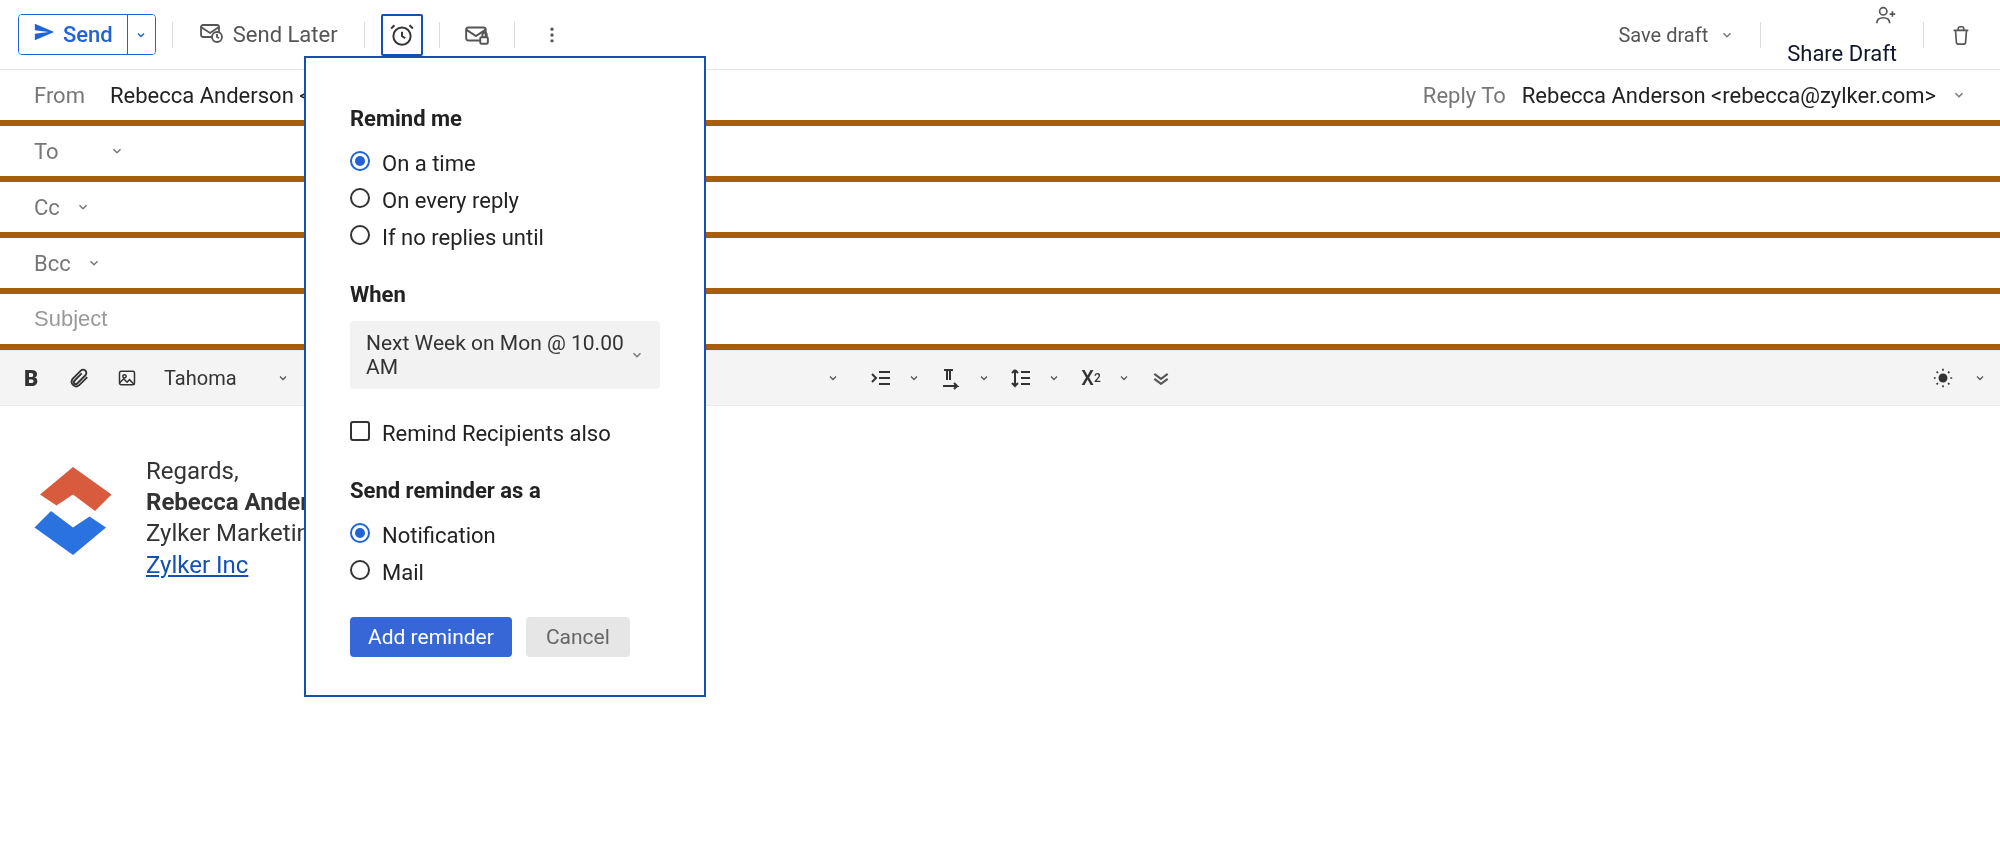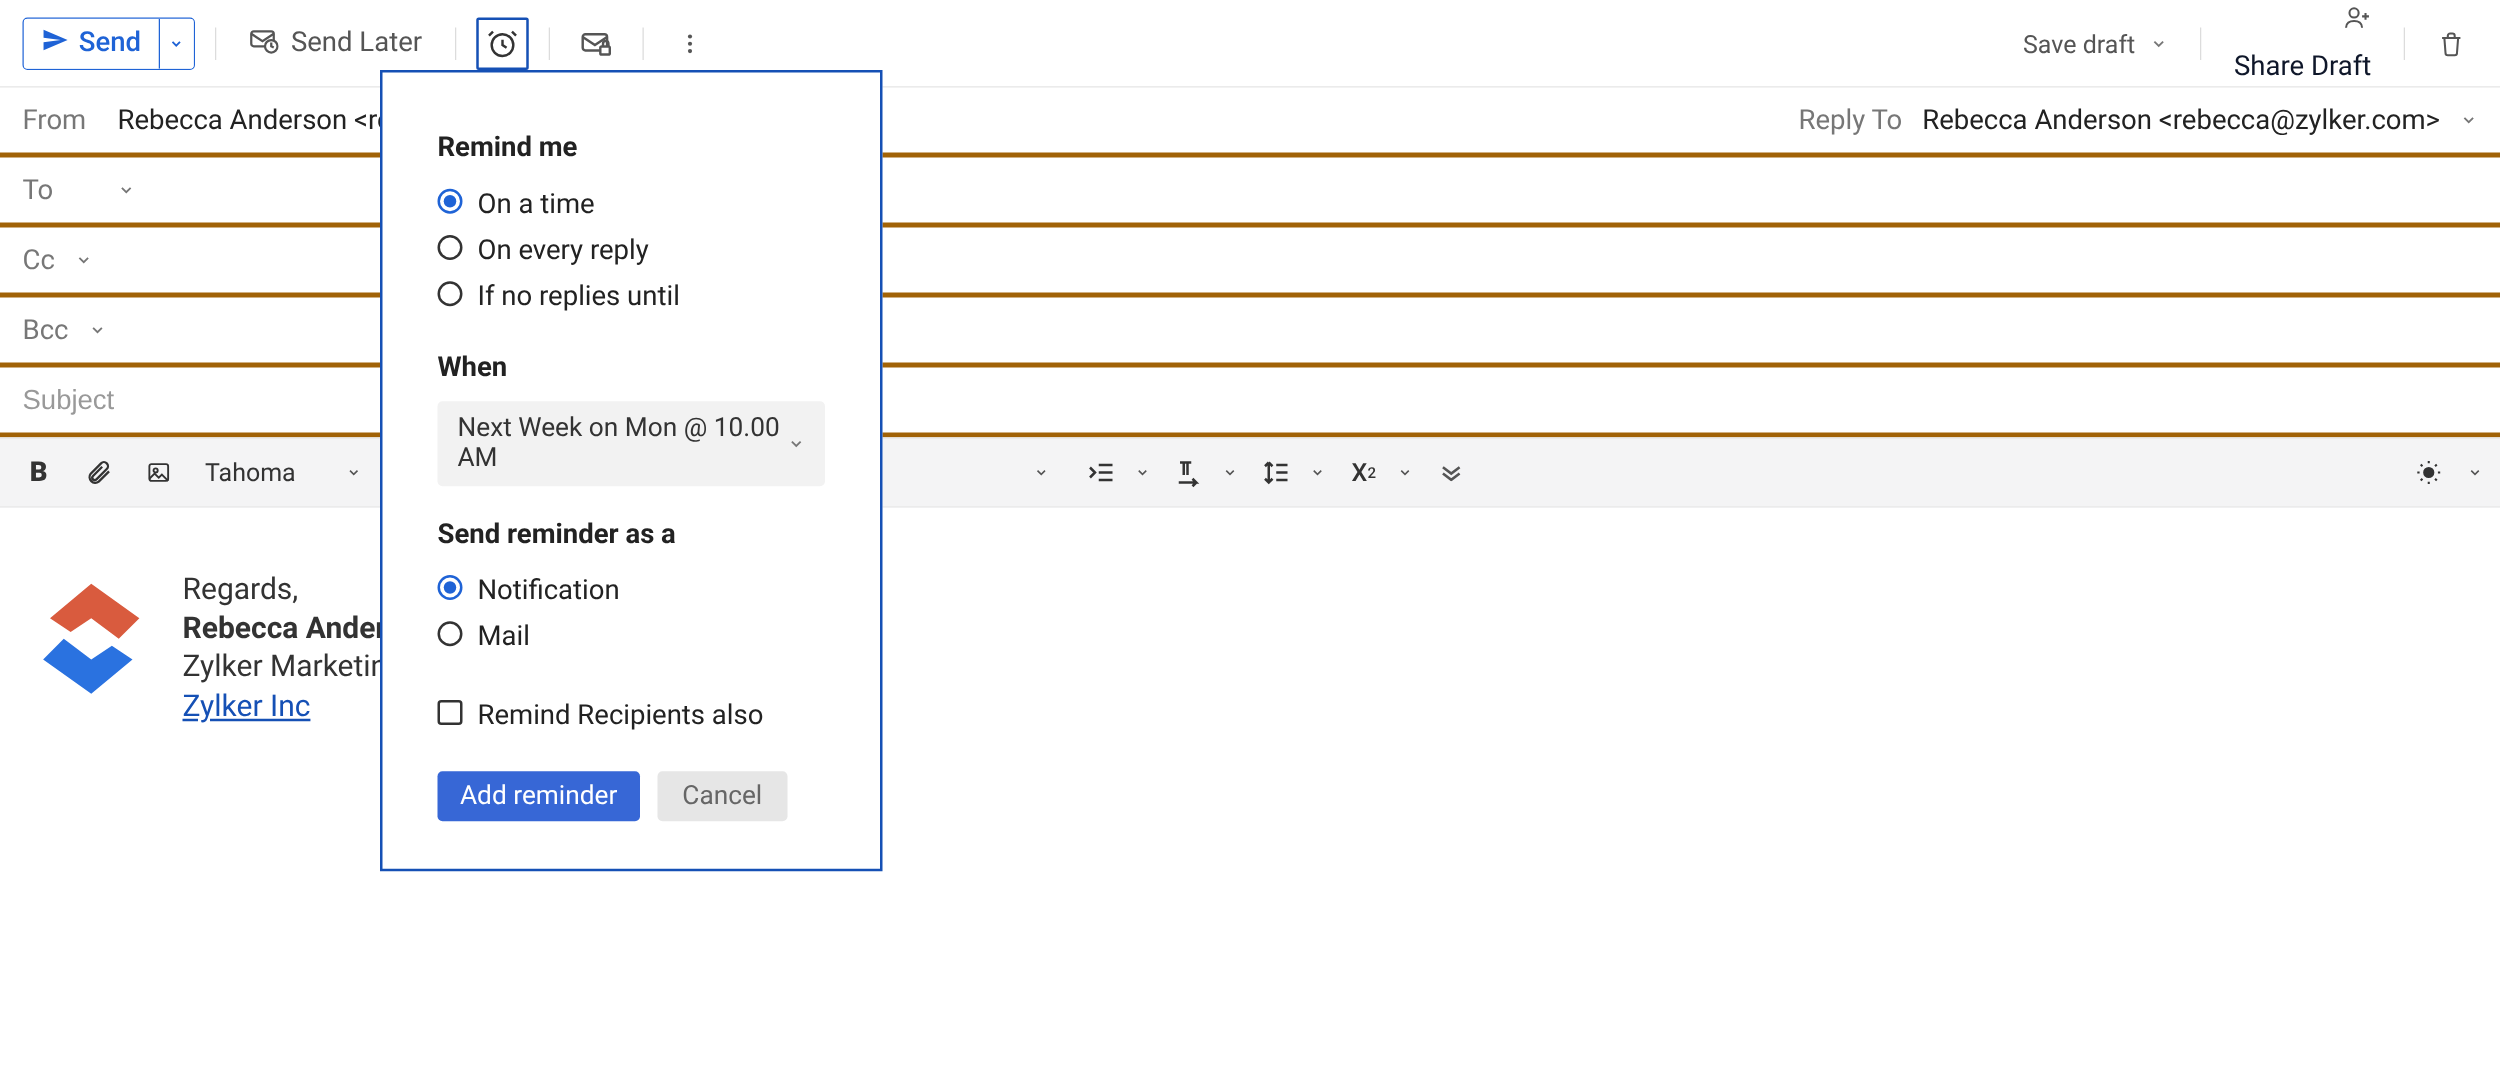--- a/index.html
+++ b/index.html
@@ -98,23 +98,23 @@
   font-size: 22px;
   padding: 6px 10px;
   cursor: pointer;
   flex-direction: column;
 }
 
 
 .header-row {
   display: flex;
   align-items: center;
-  padding: 0 18px;
+  padding: 0 34px;
   height: 56px;
-  border-bottom: 4px solid #a16207;
+  border-bottom: 6px solid #a16207;
   font-size: 22px;
   gap: 16px;
 }
 .header-label {
   color: #777;
   min-width: 60px;
 }
 .header-value {
   color: #222;
 }
@@ -560,35 +560,35 @@
       <span>Next Week on Mon @ 10.00 AM</span>
       <span class="chev">
         <svg width="14" height="14" viewBox="0 0 24 24" fill="none" stroke="#777" stroke-width="2.5">
             <polyline points="6 9 12 15 18 9"></polyline>
           </svg>
       </span>
     </div>
   </div>
 
   <div class="block">
+    <div class="check-row">
+      <span class="checkbox"></span>
+      <span>Remind Recipients also</span>
+    </div>
+  </div>
+
+  <div class="block">
     <div class="section-title">Send reminder as a</div>
     <div class="radio-row">
       <span class="radio selected"></span>
       <span>Notification</span>
     </div>
     <div class="radio-row">
       <span class="radio"></span>
       <span>Mail</span>
     </div>
   </div>
 
-  <div class="block">
-    <div class="check-row">
-      <span class="checkbox"></span>
-      <span>Remind Recipients also</span>
-    </div>
-  </div>
-
   <div class="btn-row">
     <div class="btn-primary">Add reminder</div>
     <div class="btn-secondary">Cancel</div>
   </div>
 </div>
 
 </body></html>

